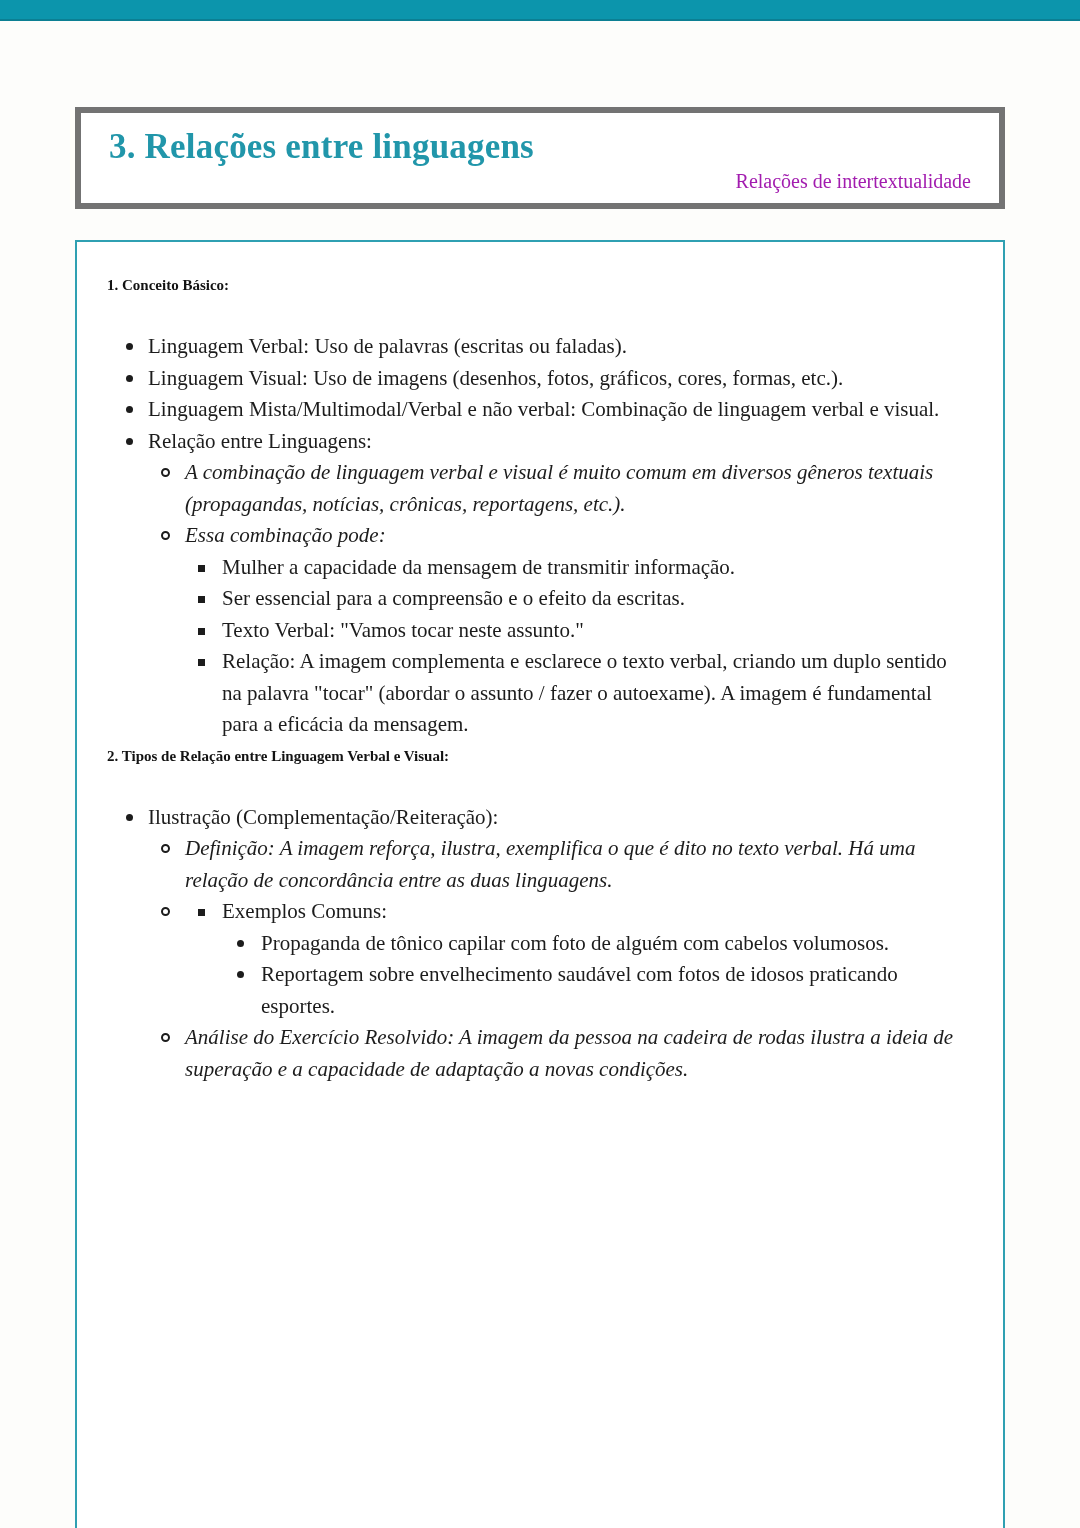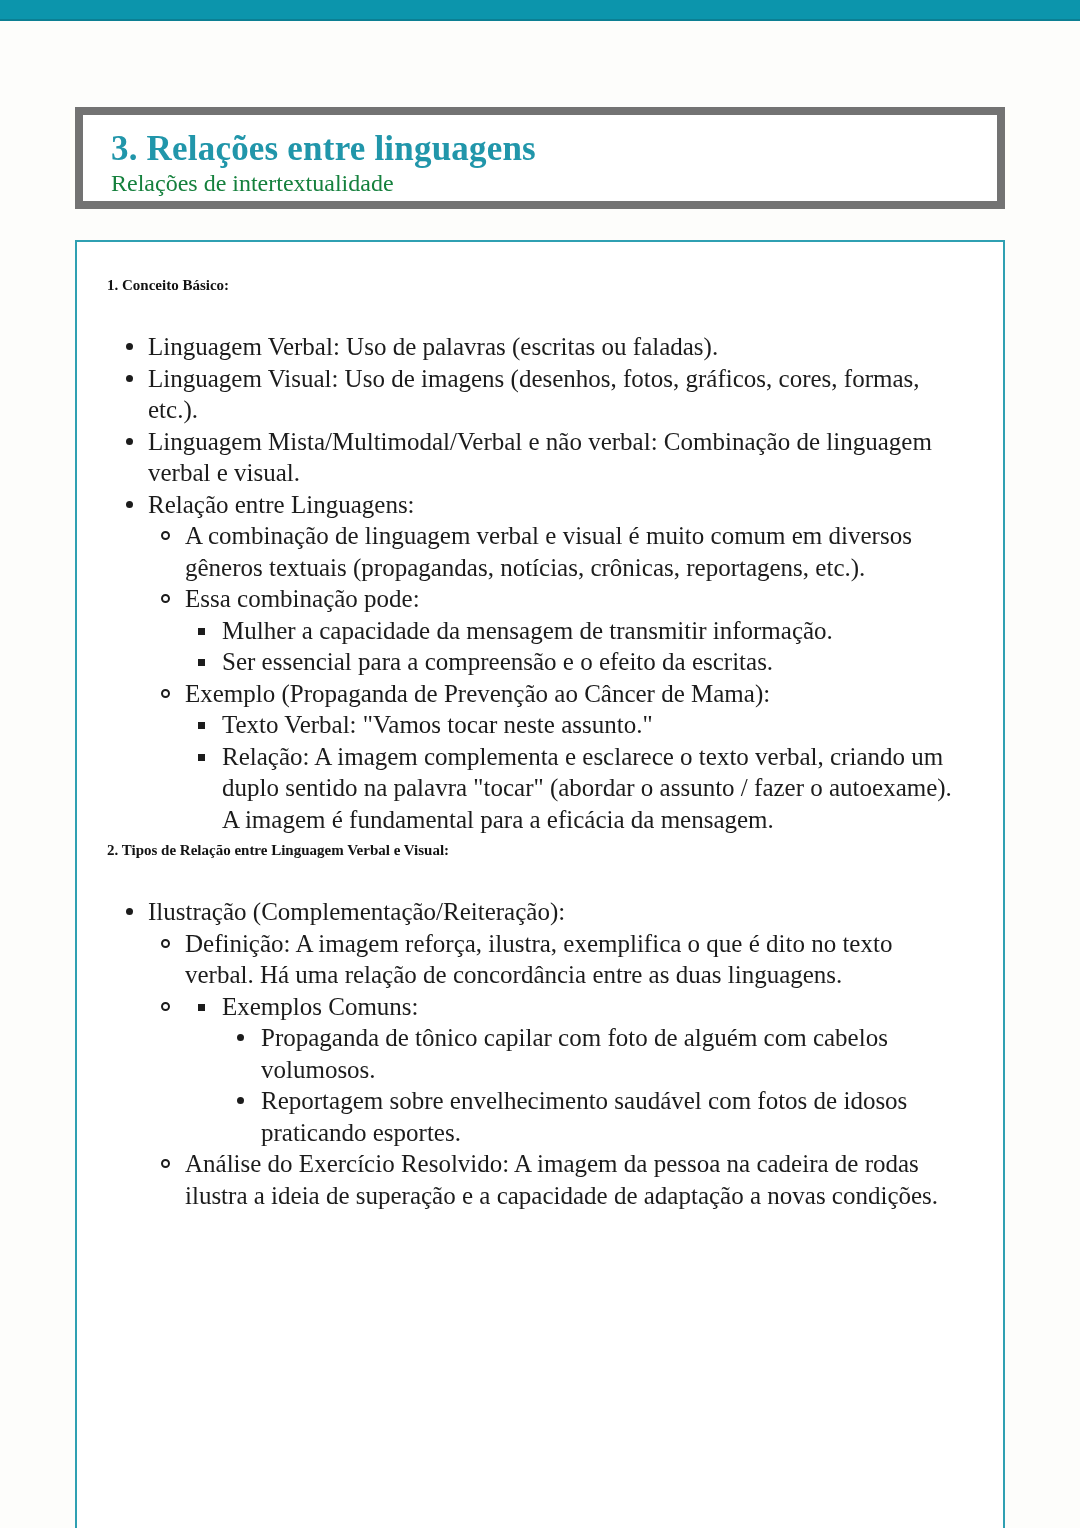--- a/index.html
+++ b/index.html
@@ -22,60 +22,61 @@
     left: 0; top: 0;
     width: 1080px; height: 21px;
     background: #0c95ac;
     border-bottom: 2px solid #0b7f93;
   }
   .title-box {
     position: absolute;
     left: 75px; top: 107px;
     width: 930px; height: 102px;
     background: #ffffff;
-    border: 8px solid #737373;
+    border: 6px solid #737373;
     padding: 14px 28px 0 28px;
   }
   .doc-title {
     font-size: 35px;
     line-height: 40px;
     font-weight: bold;
     color: #2196aa;
     letter-spacing: 0.2px;
   }
   .doc-subtitle {
-    font-size: 24px;
+    font-size: 20px;
     line-height: 28px;
-    color: #15803d;
+    color: #a21caf;
+    text-align: right;
   }
   .content-box {
     position: absolute;
     left: 75px; top: 240px;
     width: 930px; height: 1320px;
     background: #ffffff;
     border: 2px solid #2fa0b2;
     padding: 28px 48px 0 30px;
   }
   .section-heading {
     font-size: 15px;
     line-height: 31px;
     font-weight: bold;
     color: #131313;
     margin-bottom: 30px;
   }
   .section-heading.second {
   }
   .item {
     position: relative;
-    font-size: 25px;
+    font-size: 21px;
     line-height: 31.5px;
     color: #1c1c1c;
   }
   .lvl1 { padding-left: 41px; }
-  .lvl2 { padding-left: 78px; }
+  .lvl2 { padding-left: 78px; font-style: italic; }
   .lvl3 { padding-left: 115px; }
   .lvl4 { padding-left: 154px; }
   .marker { position: absolute; display: block; }
   .m-disc {
     width: 7px; height: 7px;
     background: #1c1c1c;
     border-radius: 50%;
     top: 12px;
   }
   .m-circle {
@@ -138,24 +139,20 @@
       <span class="marker m-square"></span>
       <span>Mulher a capacidade da mensagem de transmitir informação.</span>
     </div>
     <div class="item lvl3">
       <span class="marker m-square"></span>
     </div>
     <div class="item lvl3">
       <span class="marker m-square"></span>
       <span>Ser essencial para a compreensão e o efeito da escritas.</span>
     </div>
-    <div class="item lvl2">
-      <span class="marker m-circle"></span>
-      <span>Exemplo (Propaganda de Prevenção ao Câncer de Mama):</span>
-    </div>
     <div class="item lvl3">
       <span class="marker m-square"></span>
       <span>Texto Verbal: "Vamos tocar neste assunto."</span>
     </div>
     <div class="item lvl3">
       <span class="marker m-square"></span>
       <span>Relação: A imagem complementa e esclarece o texto verbal, criando um duplo sentido na palavra "tocar" (abordar o assunto / fazer o autoexame). A imagem é fundamental para a eficácia da mensagem.</span>
     </div>
 
     <div class="section-heading second">2. Tipos de Relação entre Linguagem Verbal e Visual:</div>

